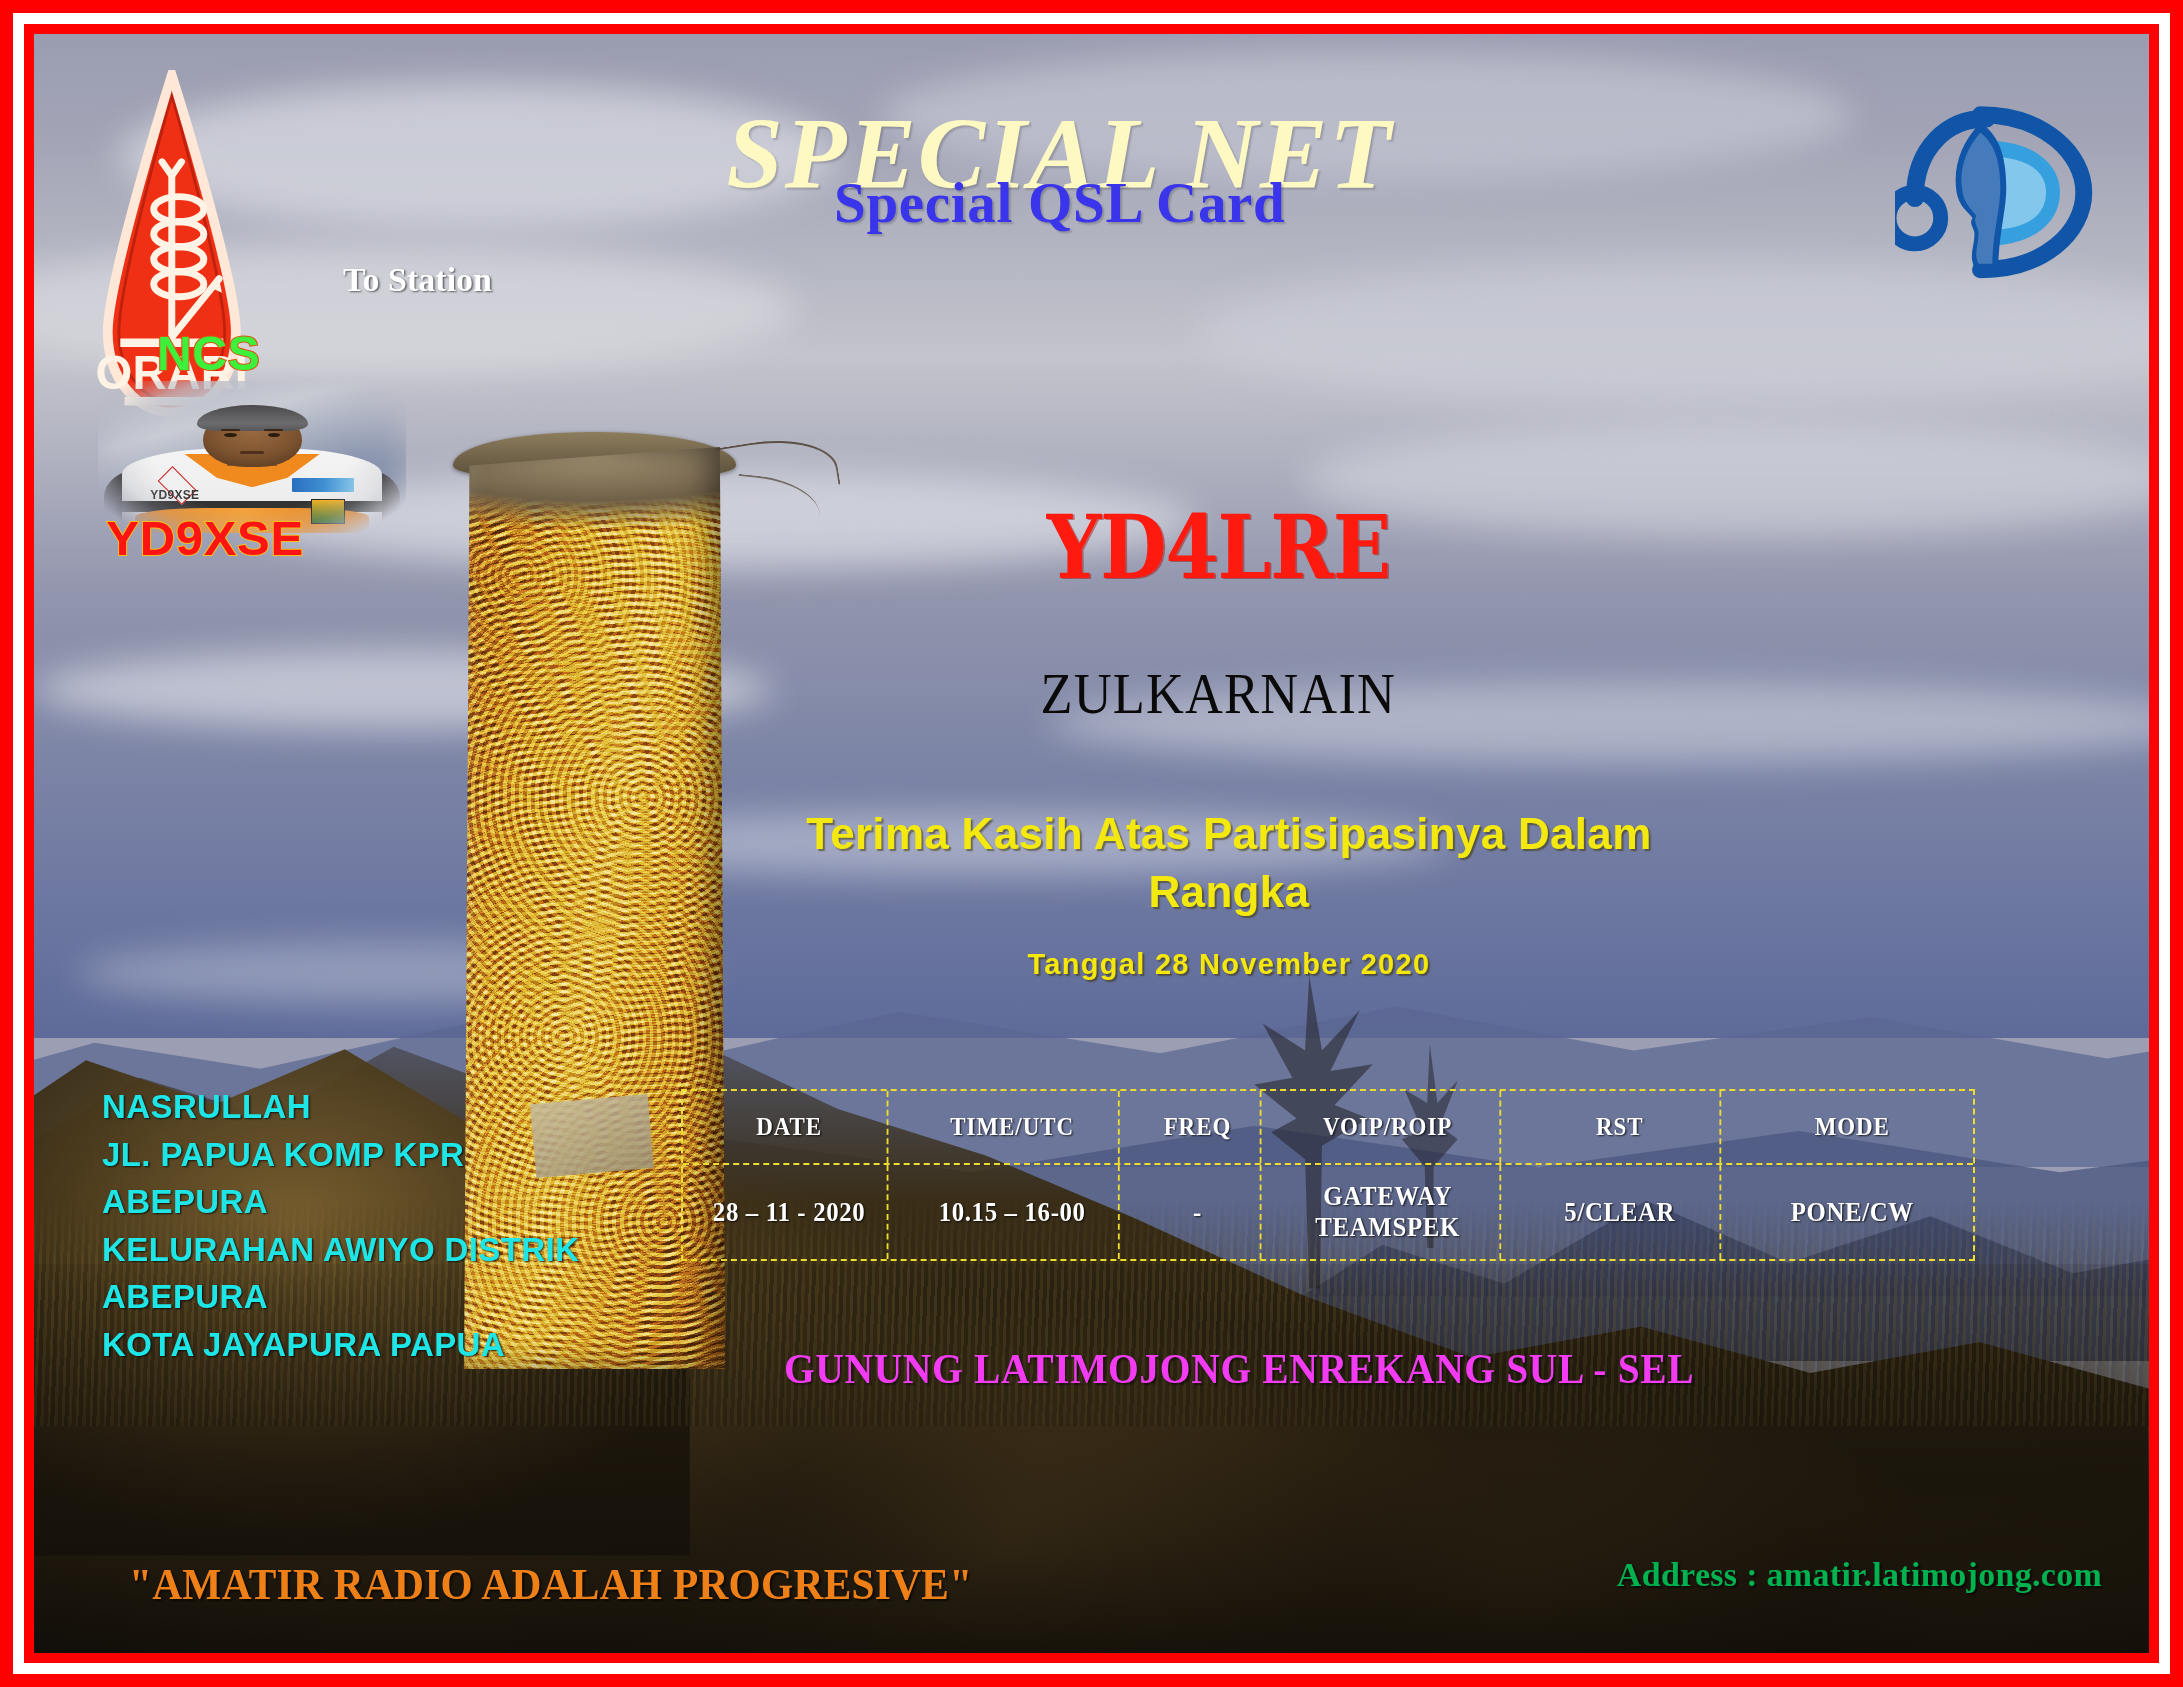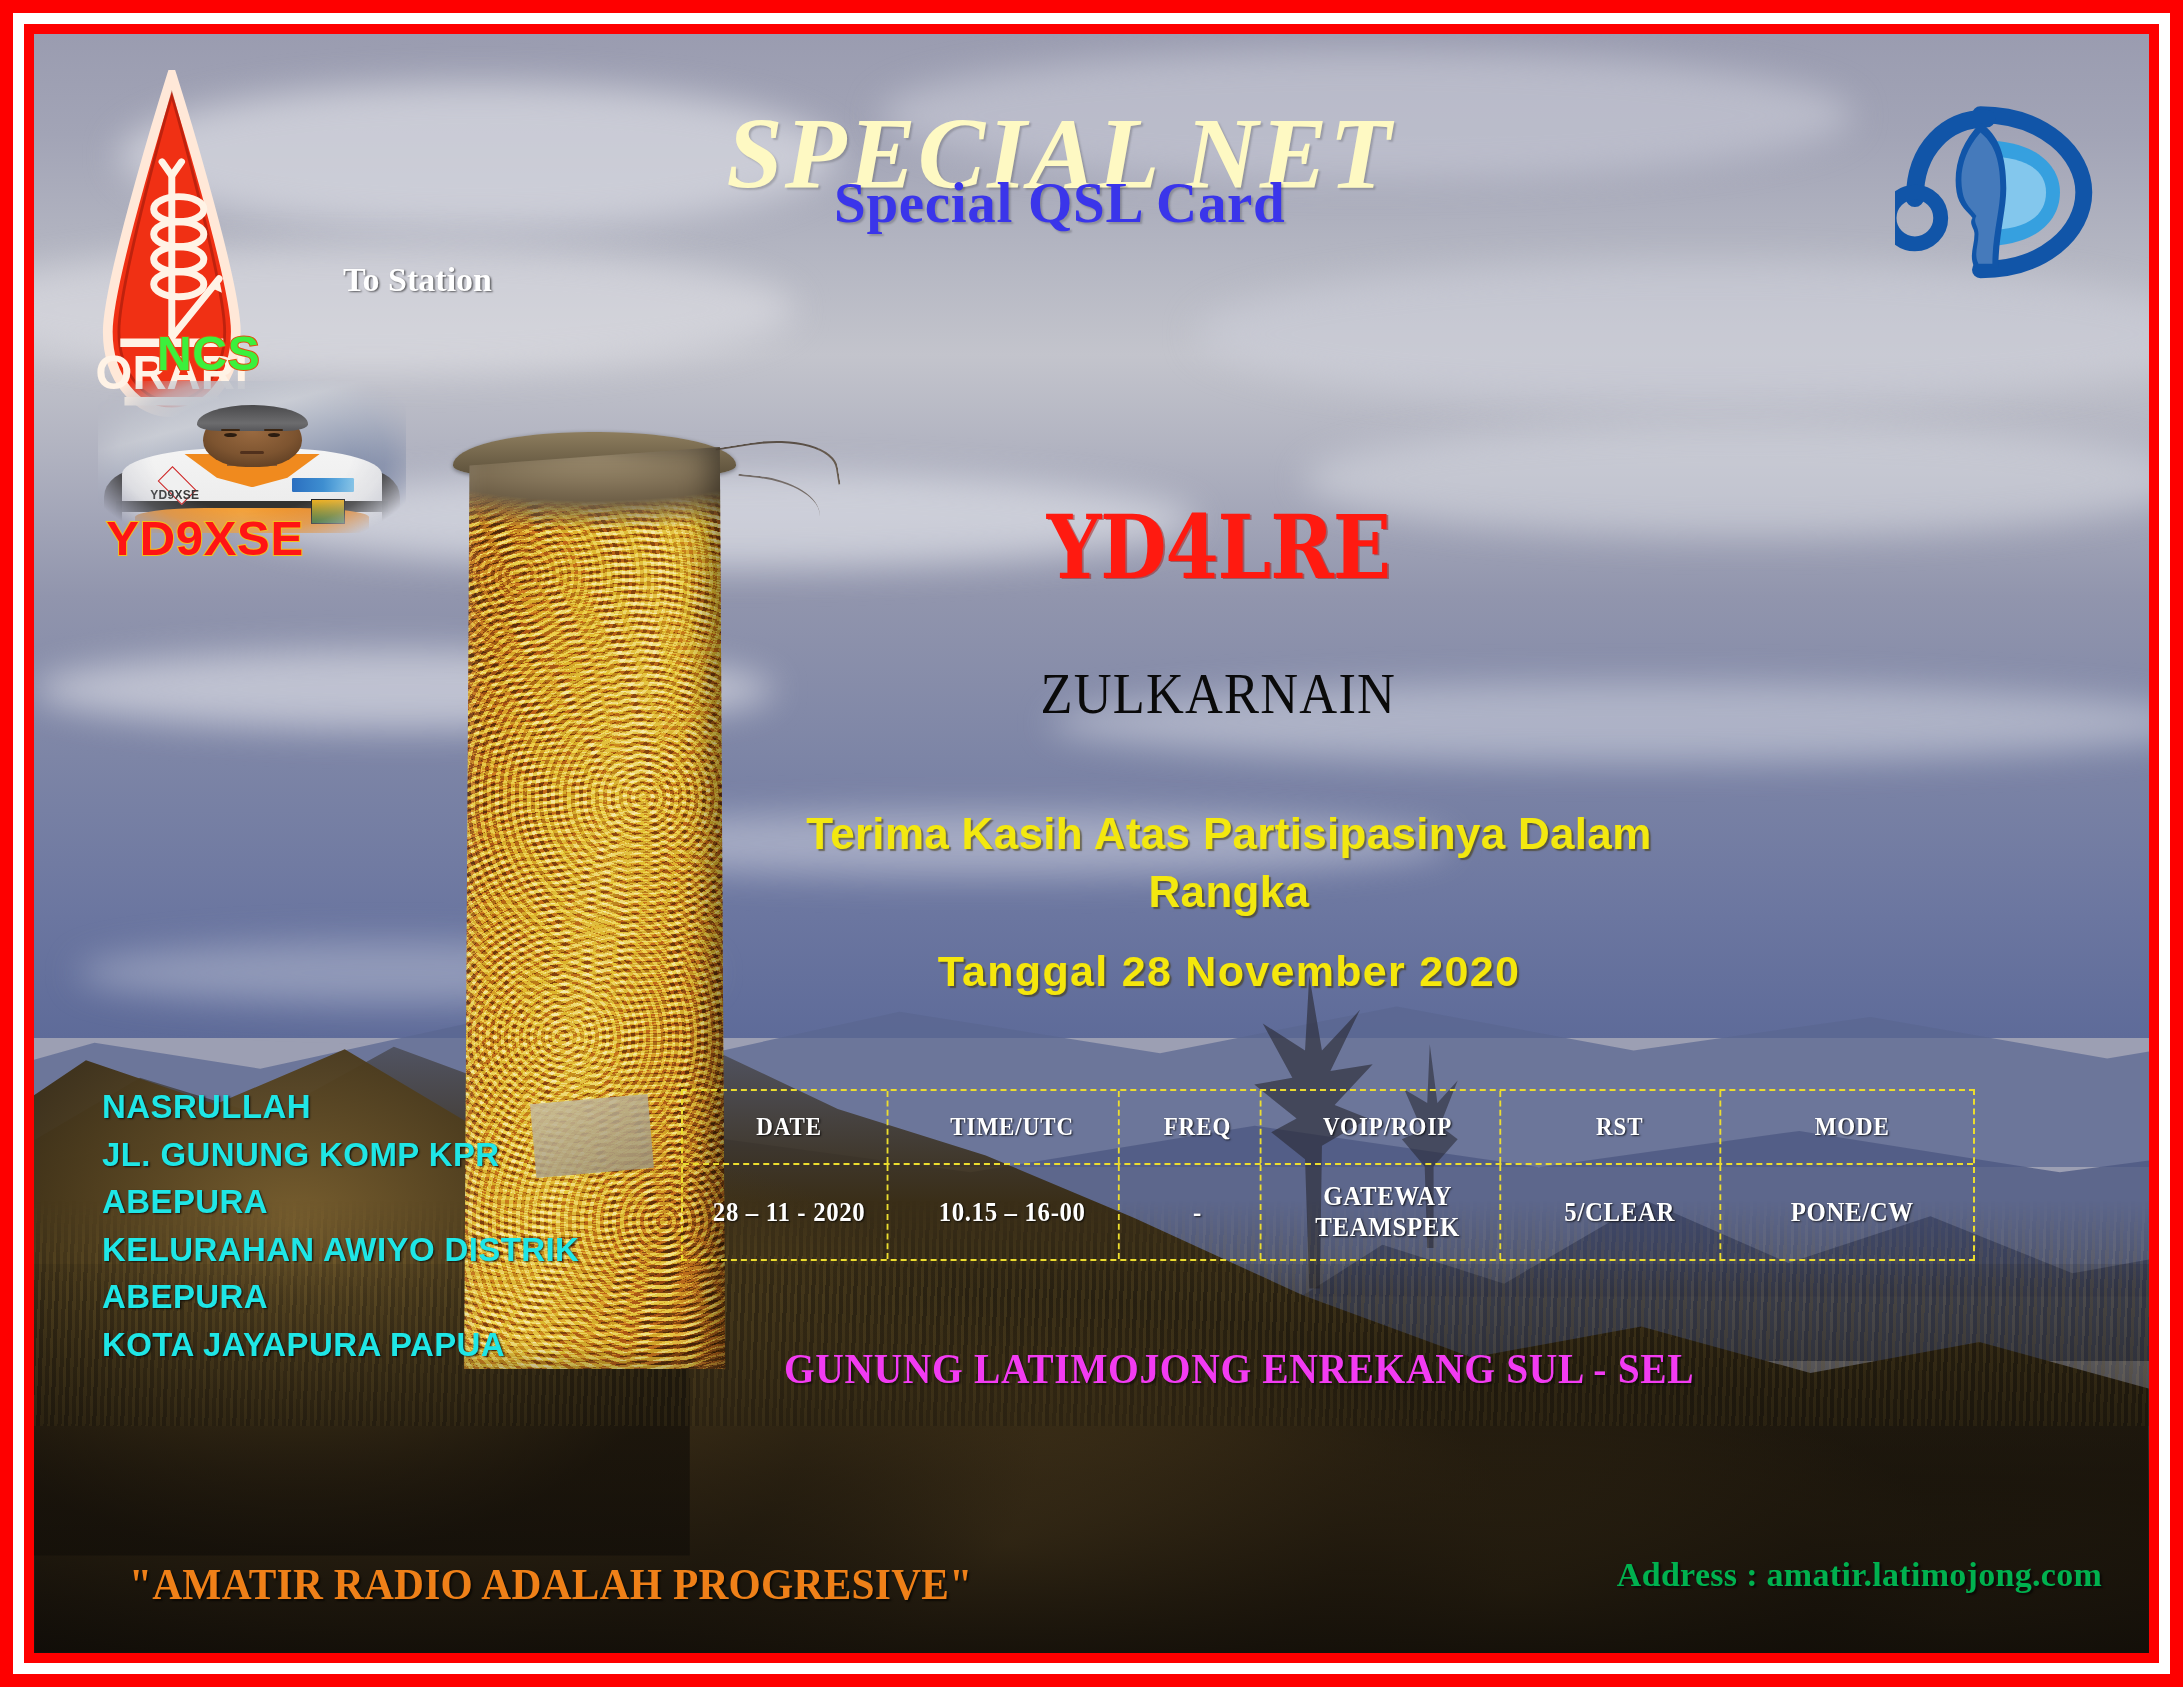--- a/index.html
+++ b/index.html
@@ -241,21 +241,21 @@
   .t-launch{
     position:absolute; left:33.5%; top:52.2%; width:46%;
     text-align:center; font-size:42px; font-weight:bold; font-style:italic;
     color:#f3e80f; line-height:1;
     font-family:"Liberation Sans", sans-serif;
     text-shadow:2px 2px 1.3px rgba(60,50,0,.55);
     letter-spacing:0.7px;
   }
   .t-date{
     position:absolute; left:33.5%; top:56.6%; width:46%;
-    text-align:center; font-size:43px; font-weight:bold;
+    text-align:center; font-size:29px; font-weight:bold;
     color:#f5e70c; line-height:1;
     font-family:"Liberation Sans", sans-serif;
     text-shadow:2px 2px 1.3px rgba(60,50,0,.55);
     letter-spacing:1.3px;
   }
 
   
   .addr{
     position:absolute; left:3.2%; top:64.8%; width:31%;
     font-family:"Liberation Sans", sans-serif;
@@ -517,21 +517,21 @@
     </div>
     <div class="t-yd9xse">YD9XSE</div>
 
     <div class="t-callsign">YD4LRE</div>
     <div class="t-name">ZULKARNAIN</div>
     <div class="t-thanks">Terima Kasih Atas Partisipasinya Dalam Rangka</div>
     <div class="t-date">Tanggal  28  November  2020</div>
 
     <div class="addr">
       <div>NASRULLAH</div>
-      <div>JL. GUNUNG KOMP KPR</div>
+      <div>JL. PAPUA KOMP KPR</div>
       <div>ABEPURA</div>
       <div>KELURAHAN AWIYO DISTRIK</div>
       <div>ABEPURA</div>
       <div>KOTA JAYAPURA PAPUA</div>
     </div>
 
     <div class="qso">
       <div class="qso-row head">
         <div class="qc w-date">DATE</div>
         <div class="qc w-time">TIME/UTC</div>

